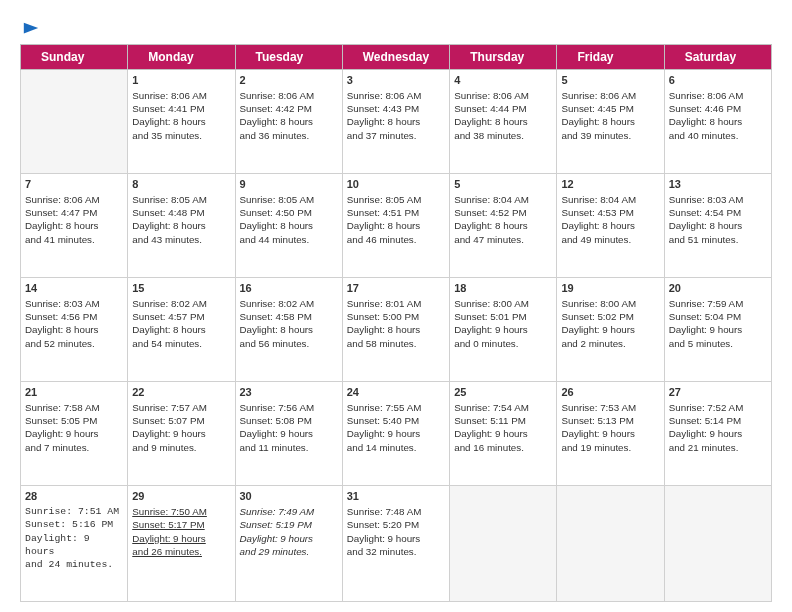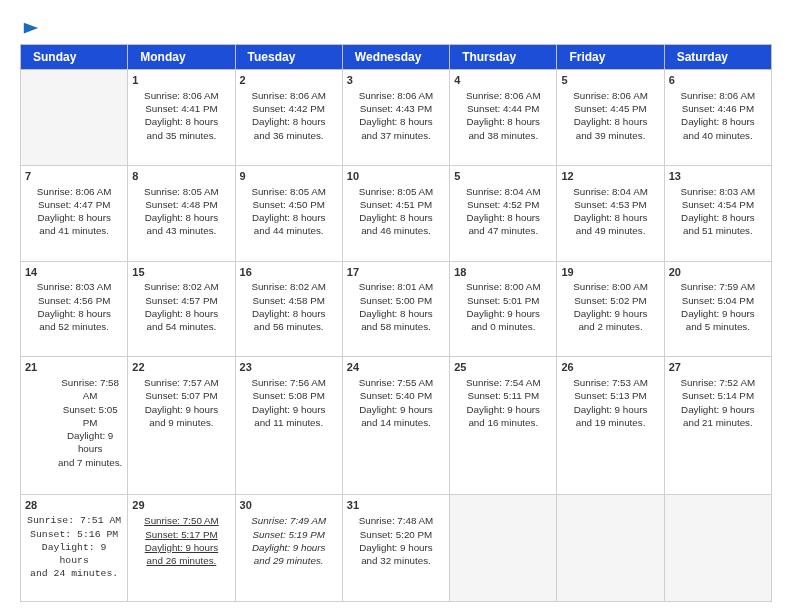--- a/index.html
+++ b/index.html
@@ -56,23 +56,23 @@
       font-size: 16px;
       color: #555;
     }
     .calendar {
       width: 100%;
       border-collapse: collapse;
       flex: 1;
       font-size: 10.5px;
     }
     .calendar thead tr th {
-      background-color: #1d4ed8;
+      background-color: #be185d;
       color: #fff;
-      padding: 5px 12px;
+      padding: 5px 20px;
       text-align: left;
       font-size: 12px;
       font-weight: bold;
       border: 1px solid #c0c0c0;
     }
     .calendar tbody tr td {
       vertical-align: top;
       padding: 3px 4px;
       border: 1px solid #d0d0d0;
       height: 80px;
@@ -87,21 +87,20 @@
     .day-num {
       font-weight: bold;
       font-size: 11px;
       display: block;
       margin-bottom: 1px;
     }
     .day-info {
       font-size: 9.8px;
       color: #333;
       line-height: 1.35;
-      text-align: center;
     }
   </style>
 </head>
 <body>
 
 <div class="page">
   <div class="header">
     <div class="logo">
       <div class="logo-text">
         <span class="logo-general"></span>
@@ -275,21 +274,21 @@
             <span class="day-num">20</span>
             <div class="day-info" style="white-space: pre-line;">Sunrise: 7:59 AM
 Sunset: 5:04 PM
 Daylight: 9 hours
 and 5 minutes.</div>
           </td>
         </tr>
         <tr>
           <td>
             <span class="day-num">21</span>
-            <div class="day-info" style="white-space: pre-line; margin-left: 32px;">Sunrise: 7:58 AM
+            <div class="day-info" style="white-space: pre-line;">Sunrise: 7:58 AM
 Sunset: 5:05 PM
 Daylight: 9 hours
 and 7 minutes.</div>
           </td>
           <td>
             <span class="day-num">22</span>
             <div class="day-info" style="white-space: pre-line;">Sunrise: 7:57 AM
 Sunset: 5:07 PM
 Daylight: 9 hours
 and 9 minutes.</div>

